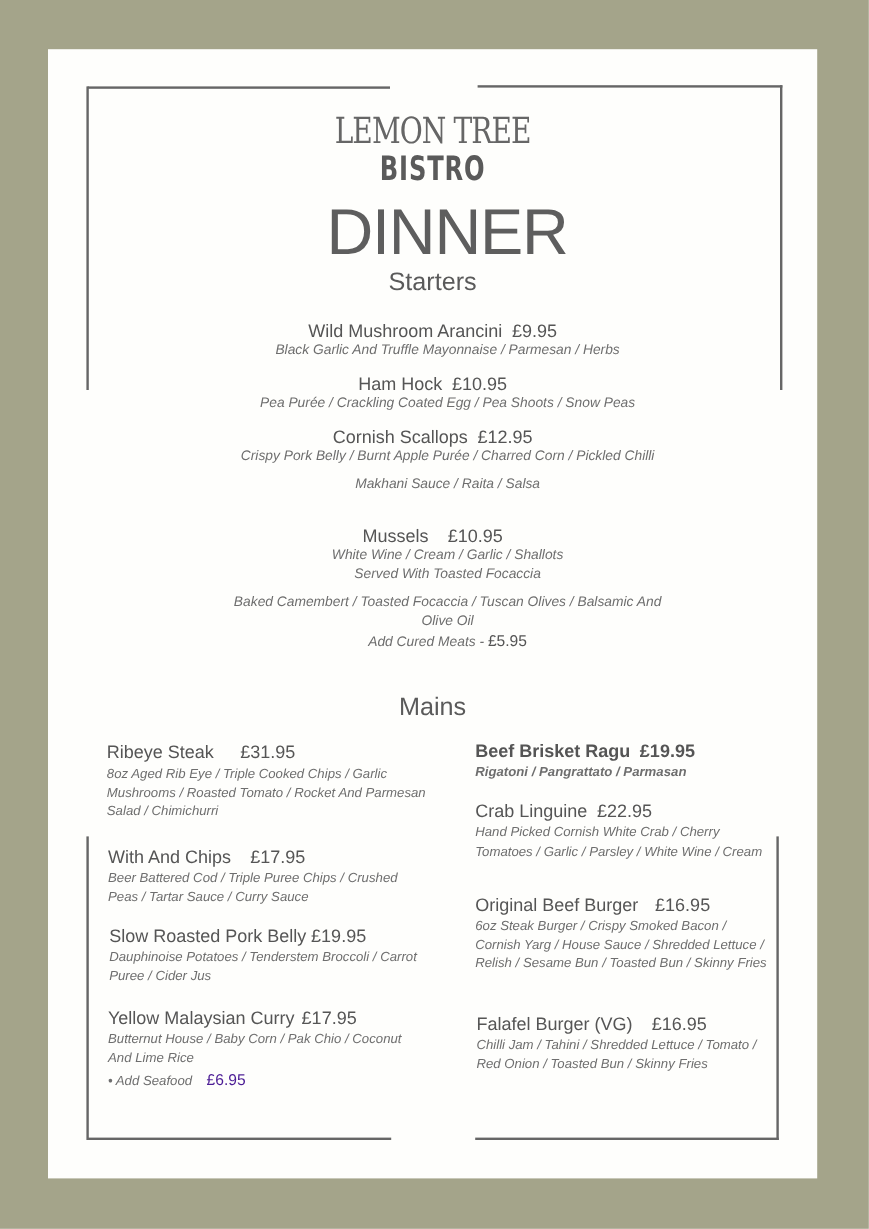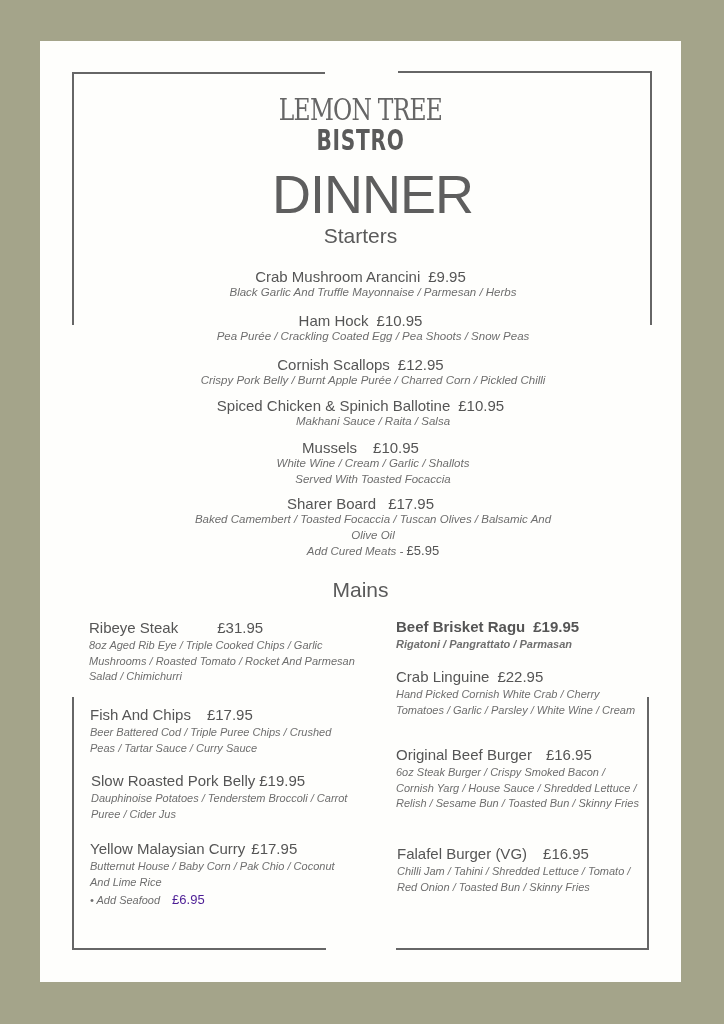--- a/index.html
+++ b/index.html
@@ -55,57 +55,55 @@
   <div class="brand2">BISTRO</div>
 </div>
 <div class="abs center" style="top:163px;">
   <div class="dinner">DINNER</div>
 </div>
 <div class="abs center" style="top:224px;">
   <div class="section">Starters</div>
 </div>
 
 <div class="abs center" style="top:268px;">
-  <div class="dish"><span>Crab Mushroom Arancini</span><span class="price">£9.95</span></div>
+  <div class="dish"><span>Wild Mushroom Arancini</span><span class="price">£9.95</span></div>
   <div class="desc">Black Garlic And Truffle Mayonnaise / Parmesan / Herbs</div>
 </div>
 <div class="abs center" style="top:312px;">
   <div class="dish"><span>Ham Hock</span><span class="price">£10.95</span></div>
   <div class="desc">Pea Purée / Crackling Coated Egg / Pea Shoots / Snow Peas</div>
 </div>
 <div class="abs center" style="top:356px;">
   <div class="dish"><span>Cornish Scallops</span><span class="price">£12.95</span></div>
   <div class="desc">Crispy Pork Belly / Burnt Apple Purée / Charred Corn / Pickled Chilli</div>
 </div>
 <div class="abs center" style="top:397px;">
-  <div class="dish"><span>Spiced Chicken &amp; Spinich Ballotine</span><span class="price">£10.95</span></div>
   <div class="desc">Makhani Sauce /  Raita / Salsa</div>
 </div>
 <div class="abs center" style="top:439px;">
   <div class="dish"><span>Mussels</span><span class="price" style="margin-left:16px;">£10.95</span></div>
   <div class="desc">White Wine / Cream / Garlic / Shallots</div>
   <div class="desc">Served With Toasted Focaccia</div>
 </div>
 <div class="abs center" style="top:495px;">
-  <div class="dish"><span>Sharer Board</span><span class="price" style="margin-left:12px;">£17.95</span></div>
   <div class="desc">Baked Camembert / Toasted Focaccia / Tuscan Olives / Balsamic And</div>
   <div class="desc">Olive Oil</div>
   <div class="desc"><span>Add Cured Meats -</span> <span style="font-style:normal;font-size:13px;color:#555;">£5.95</span></div>
 </div>
 
 <div class="abs center" style="top:578px;">
   <div class="section">Mains</div>
 </div>
 
 <div class="col" style="left:89px;top:619px;width:270px;">
-  <div class="main-name"><span>Ribeye Steak</span><span class="price" style="margin-left:39px;">£31.95</span></div>
+  <div class="main-name"><span>Ribeye Steak</span><span class="price" style="margin-left:22px;">£31.95</span></div>
   <div class="main-desc">8oz Aged Rib Eye / Triple Cooked Chips / Garlic Mushrooms / Roasted Tomato / Rocket And Parmesan Salad / Chimichurri</div>
 </div>
 <div class="col" style="left:90px;top:706px;width:260px;">
-  <div class="main-name"><span>Fish And Chips</span><span class="price" style="margin-left:16px;">£17.95</span></div>
+  <div class="main-name"><span>With And Chips</span><span class="price" style="margin-left:16px;">£17.95</span></div>
   <div class="main-desc">Beer Battered Cod / Triple Puree Chips / Crushed Peas / Tartar Sauce / Curry Sauce</div>
 </div>
 <div class="col" style="left:91px;top:772px;width:265px;">
   <div class="main-name"><span>Slow Roasted Pork Belly</span><span class="price" style="margin-left:4px;">£19.95</span></div>
   <div class="main-desc">Dauphinoise Potatoes / Tenderstem Broccoli / Carrot Puree / Cider Jus</div>
 </div>
 <div class="col" style="left:90px;top:840px;width:250px;">
   <div class="main-name"><span>Yellow Malaysian Curry</span><span class="price" style="margin-left:6px;">£17.95</span></div>
   <div class="main-desc">Butternut House / Baby Corn / Pak Chio / Coconut And Lime Rice</div>
   <div class="main-desc"><span>• Add Seafood</span><span style="font-style:normal;font-size:13px;color:#4c1d95;margin-left:12px;">£6.95</span></div>

